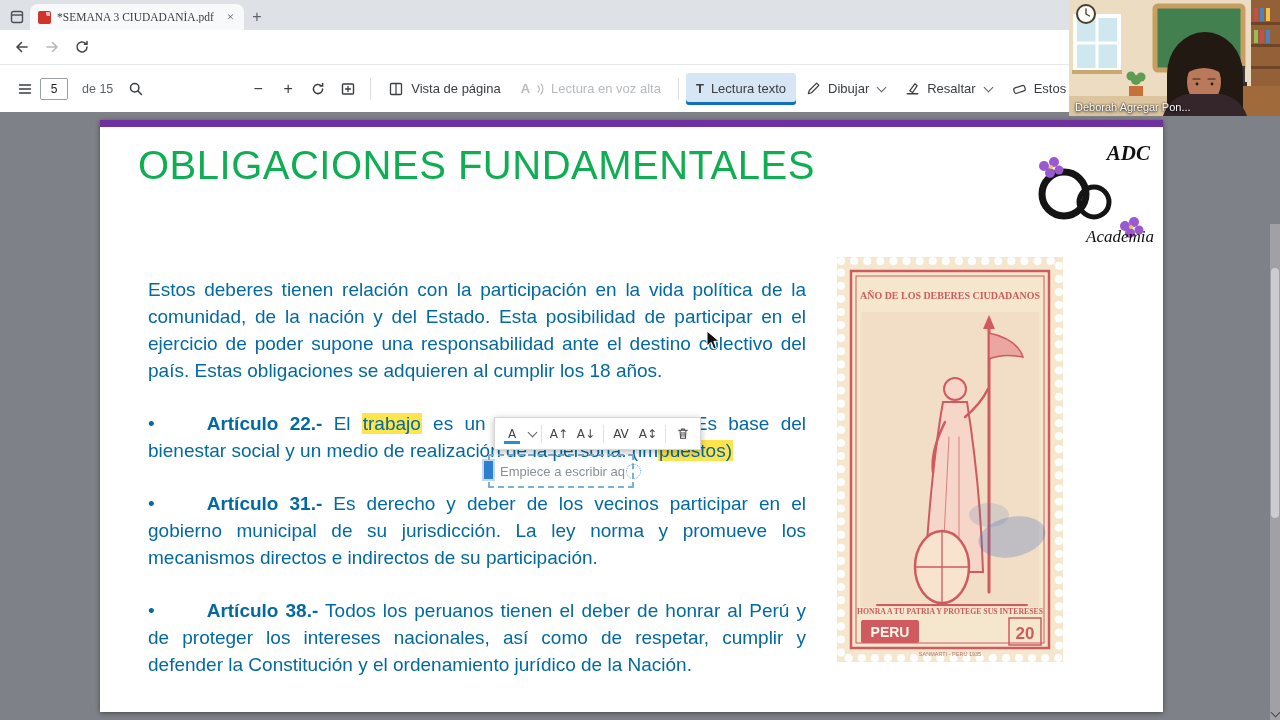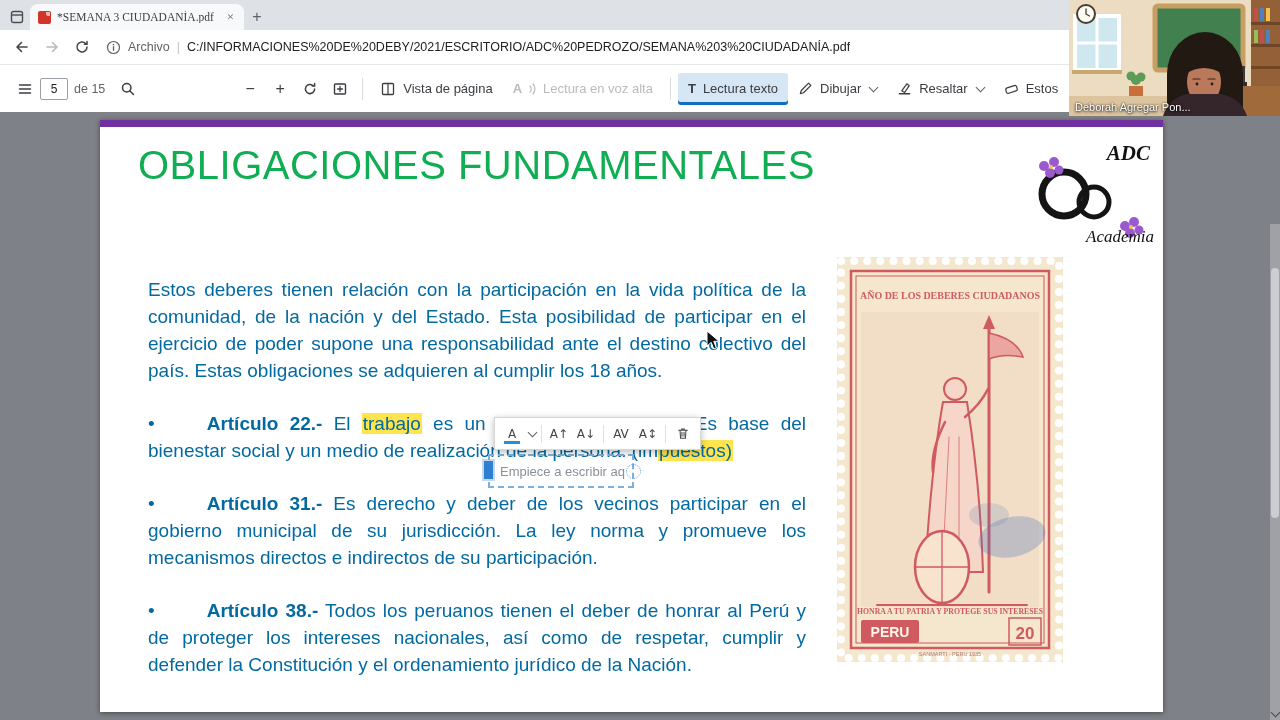--- a/index.html
+++ b/index.html
@@ -24,21 +24,21 @@
   .address .sep{color:#c0c3c7;}
   .address .url{white-space:nowrap;overflow:hidden;color:#202124;}
 
   
   .pdftoolbar{height:47px;background:#fff;border-bottom:1px solid #d8dadd;display:flex;align-items:center;padding:0 10px;color:#3a3d41;font-size:13px;}
   .tb-btn{display:flex;align-items:center;gap:7px;padding:0 10px;height:32px;border-radius:3px;white-space:nowrap;}
   .tb-icon-btn{width:30px;justify-content:center;padding:0;}
   .tb-btn.disabled{color:#b8bbbe;}
   .tb-btn.active{background:#d7e6f5;box-shadow:inset 0 -3px 0 var(--accent_blue);}
   .pagebox{width:26px;height:20px;border:1px solid #9aa0a6;border-radius:2px;text-align:center;font-size:12px;color:#202124;font-family:inherit;padding:0;}
-  .de-total{font-size:12.5px;color:#5f6368;margin:0 8px 0 6px;}
+  .de-total{font-size:12.5px;color:#5f6368;margin:0 8px 0 14px;}
   .tb-sep{width:1px;height:22px;background:#dadce0;margin:0 7px;flex:0 0 aupx;}
   .zoom-glyph{font-size:16px;color:#3a3d41;}
   .chev{width:6px;height:6px;border-right:1.6px solid #5f6368;border-bottom:1.6px solid #5f6368;transform:rotate(45deg);margin:-3px 0 0 2px;}
   .center-gap{margin-left:92px;}
   .lect-icon{font-size:13px;font-weight:bold;}
 
   
   .viewer{position:absolute;top:112px;left:0;right:0;bottom:0;background:var(--viewer_gray);}
   .page{position:absolute;left:100px;top:8px;width:1063px;height:592px;background:#fff;box-shadow:0 1px 5px rgba(0,0,0,.45);overflow:hidden;}
   .purple-bar{height:7px;background:var(--purple);}
@@ -104,32 +104,20 @@
     </div>
     <div class="nav-btn disabled">
       <svg width="16" height="16" viewBox="0 0 16 16">
           <path d="M3 8h9.5M8.5 3.5 13 8l-4.5 4.5" fill="none" stroke="currentColor" stroke-width="1.6" stroke-linecap="round" stroke-linejoin="round"></path>
         </svg>
     </div>
     <div class="nav-btn">
       <svg width="16" height="16" viewBox="0 0 16 16">
           <path d="M13 8A5 5 0 1 1 11.5 4.4M13 2.6v2.6h-2.6" fill="none" stroke="currentColor" stroke-width="1.5" stroke-linecap="round"></path>
         </svg>
-    </div>
-    <div class="address">
-      <span style="display:inline-flex;color:#5f6368;">
-        <svg width="15" height="15" viewBox="0 0 16 16">
-            <circle cx="8" cy="8" r="6.4" fill="none" stroke="currentColor" stroke-width="1.3"></circle>
-            <path d="M8 7v4" stroke="currentColor" stroke-width="1.4" stroke-linecap="round"></path>
-            <circle cx="8" cy="4.8" r=".9" fill="currentColor"></circle>
-          </svg>
-      </span>
-      <span style="color:#5f6368;">Archivo</span>
-      <span class="sep">|</span>
-      <span class="url">C:/INFORMACIONES%20DE%20DEBY/2021/ESCRITORIO/ADC%20PEDROZO/SEMANA%203%20CIUDADANÍA.pdf</span>
     </div>
   </div>
 
   <div class="pdftoolbar">
     <div class="tb-btn tb-icon-btn">
       <svg width="16" height="16" viewBox="0 0 16 16">
           <path d="M2.5 4h11M2.5 8h11M2.5 12h11" stroke="currentColor" stroke-width="1.5" stroke-linecap="round"></path>
         </svg>
     </div>
     <input class="pagebox" value="5" style="">

